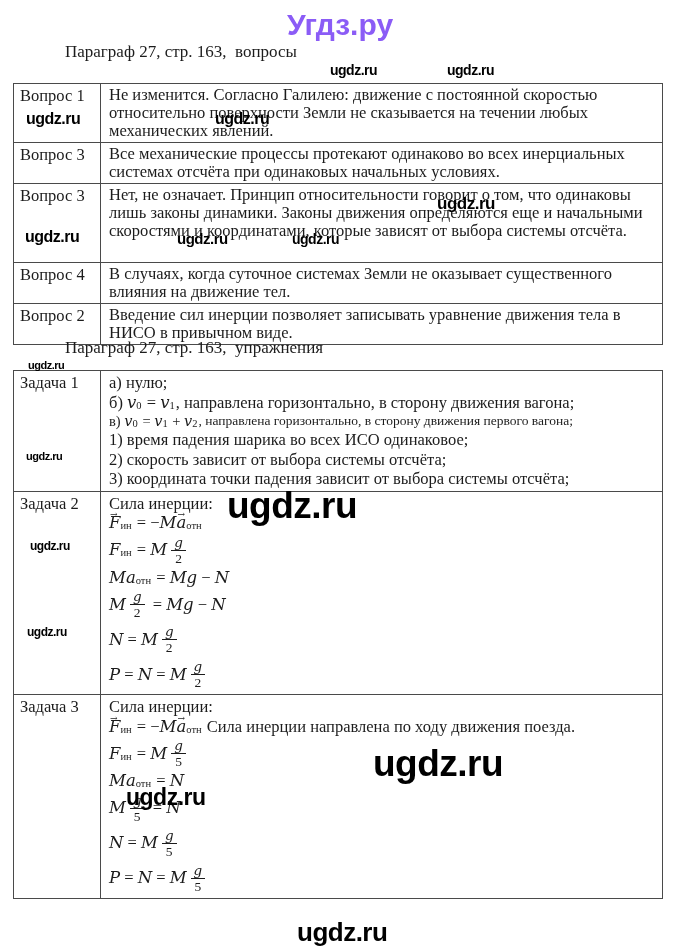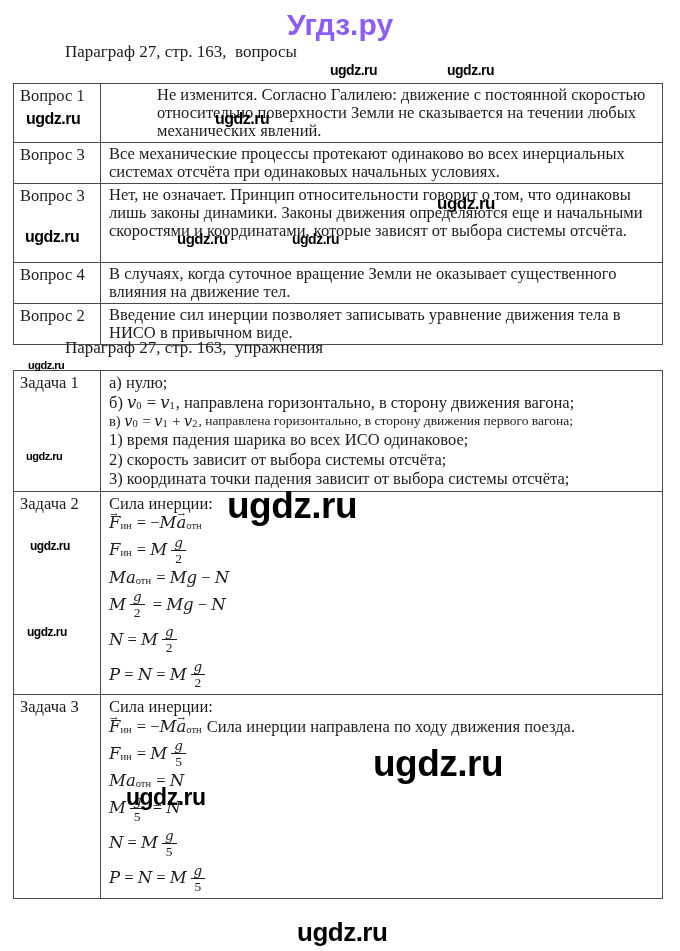--- a/index.html
+++ b/index.html
@@ -20,21 +20,21 @@
   #ttable{top:370px;}
   .trow{display:flex;border-bottom:1px solid #4a4a4a;box-sizing:border-box;}
   .trow:last-child{border-bottom:none;}
   .tlabel{
     width:87px;flex:0 0 87px;border-right:1px solid #4a4a4a;box-sizing:border-box;
     padding:2px 0 0 6px;font-size:16.5px;
   }
   .tanswer{flex:1;padding:2px 6px 2px 8px;box-sizing:border-box;}
   .ptext{font-size:16.5px;line-height:18px;}
 
-  #qtable .trow:nth-child(1){min-height:53px;gap:48px;}
+  #qtable .trow:nth-child(1){min-height:53px;}
   #qtable .trow:nth-child(2){min-height:41px;}
   #qtable .trow:nth-child(3){min-height:79px;}
   #qtable .trow:nth-child(4){min-height:40px;}
   #qtable .trow:nth-child(5){min-height:35px;}
   #ttable .trow:nth-child(1){min-height:118px;}
   #ttable .trow:nth-child(2){min-height:201px;}
   #ttable .trow:nth-child(3){min-height:200px;}
 
   .mline{display:flex;align-items:center;min-height:19.5px;font-size:16.5px;line-height:19.5px;}
   .mline.compact{font-size:14.5px;min-height:18px;line-height:18px;}
@@ -75,21 +75,21 @@
     </div>
     <div class="trow">
       <div class="tlabel">Вопрос 3</div>
       <div class="tanswer">
         <div class="ptext">Нет, не означает. Принцип относительности говорит о том, что одинаковы лишь законы динамики. Законы движения определяются еще и начальными скоростями и координатами, которые зависят от выбора системы отсчёта.</div>
       </div>
     </div>
     <div class="trow">
       <div class="tlabel">Вопрос 4</div>
       <div class="tanswer">
-        <div class="ptext">В случаях, когда суточное вращение Земли не оказывает существенного влияния на движение тел.</div>
+        <div class="ptext">В случаях, когда суточное системах Земли не оказывает существенного влияния на движение тел.</div>
       </div>
     </div>
     <div class="trow">
       <div class="tlabel">Вопрос 2</div>
       <div class="tanswer">
         <div class="ptext">Введение сил инерции позволяет записывать уравнение движения тела в НИСО в привычном виде.</div>
       </div>
     </div>
   </div>
 

